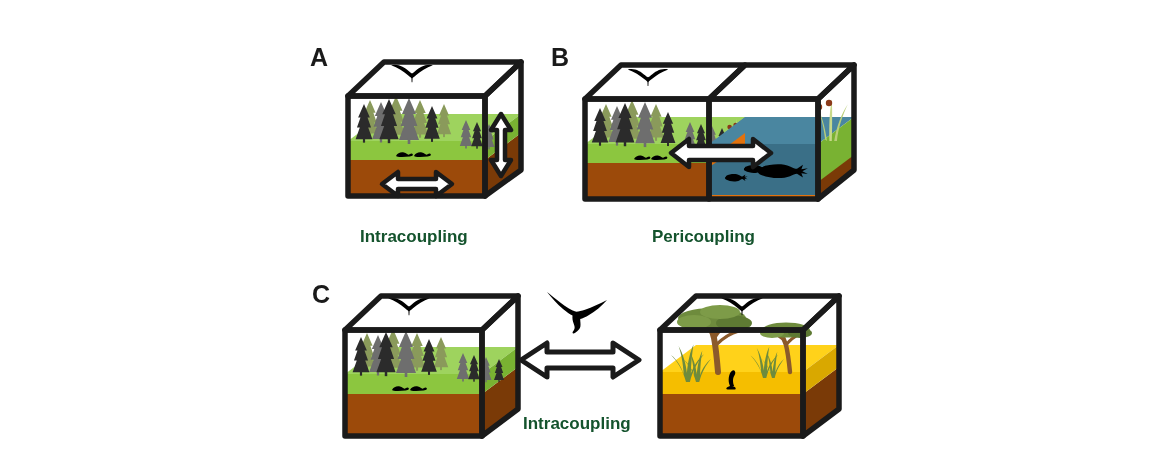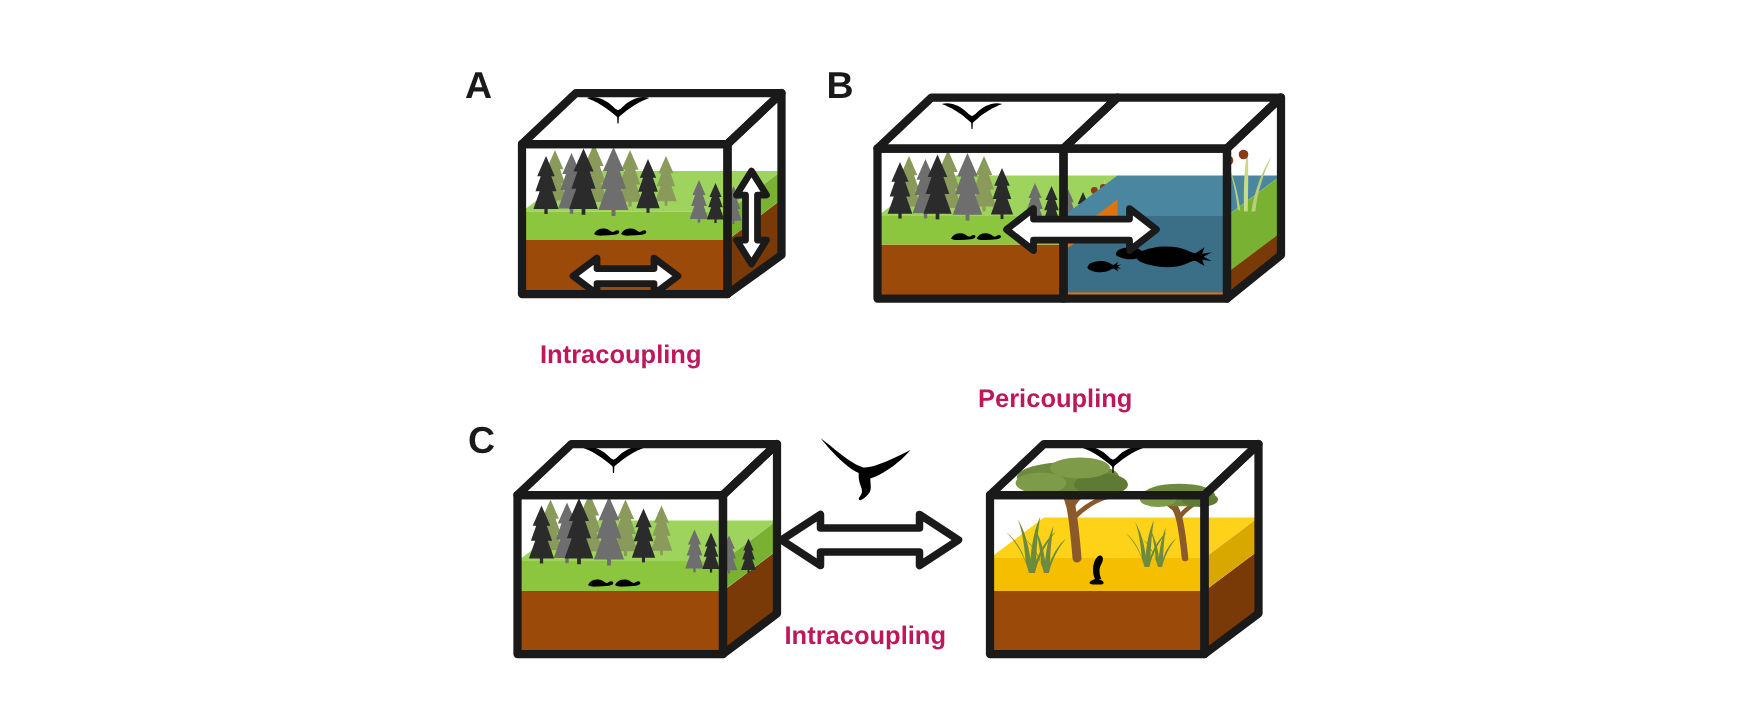--- a/index.html
+++ b/index.html
@@ -27,30 +27,30 @@
     font-size: 25px;
     color: #1a1a1a;
     line-height: 1;
     user-select: none;
   }
   .caption {
     position: absolute;
     font-family: "Liberation Sans", sans-serif;
     font-weight: bold;
     font-size: 17px;
-    color: #be185d;
+    color: #14532d;
     line-height: 1;
     white-space: nowrap;
     user-select: none;
   }
   #letter-a { left: 310px; top: 45px; }
   #letter-b { left: 551px; top: 45px; }
   #letter-c { left: 312px; top: 282px; }
   #cap-intra { left: 360px; top: 228px; }
-  #cap-peri  { left: 652px; top: 228px; margin-top: 29px; }
+  #cap-peri  { left: 652px; top: 228px; }
   #cap-tele  { left: 523px; top: 415px; }
   svg { display: block; }
 </style>
 </head>
 <body>
 
 <div id="figure">
 
   <div class="panel-letter" id="letter-a">A</div>
   <div class="panel-letter" id="letter-b">B</div>

